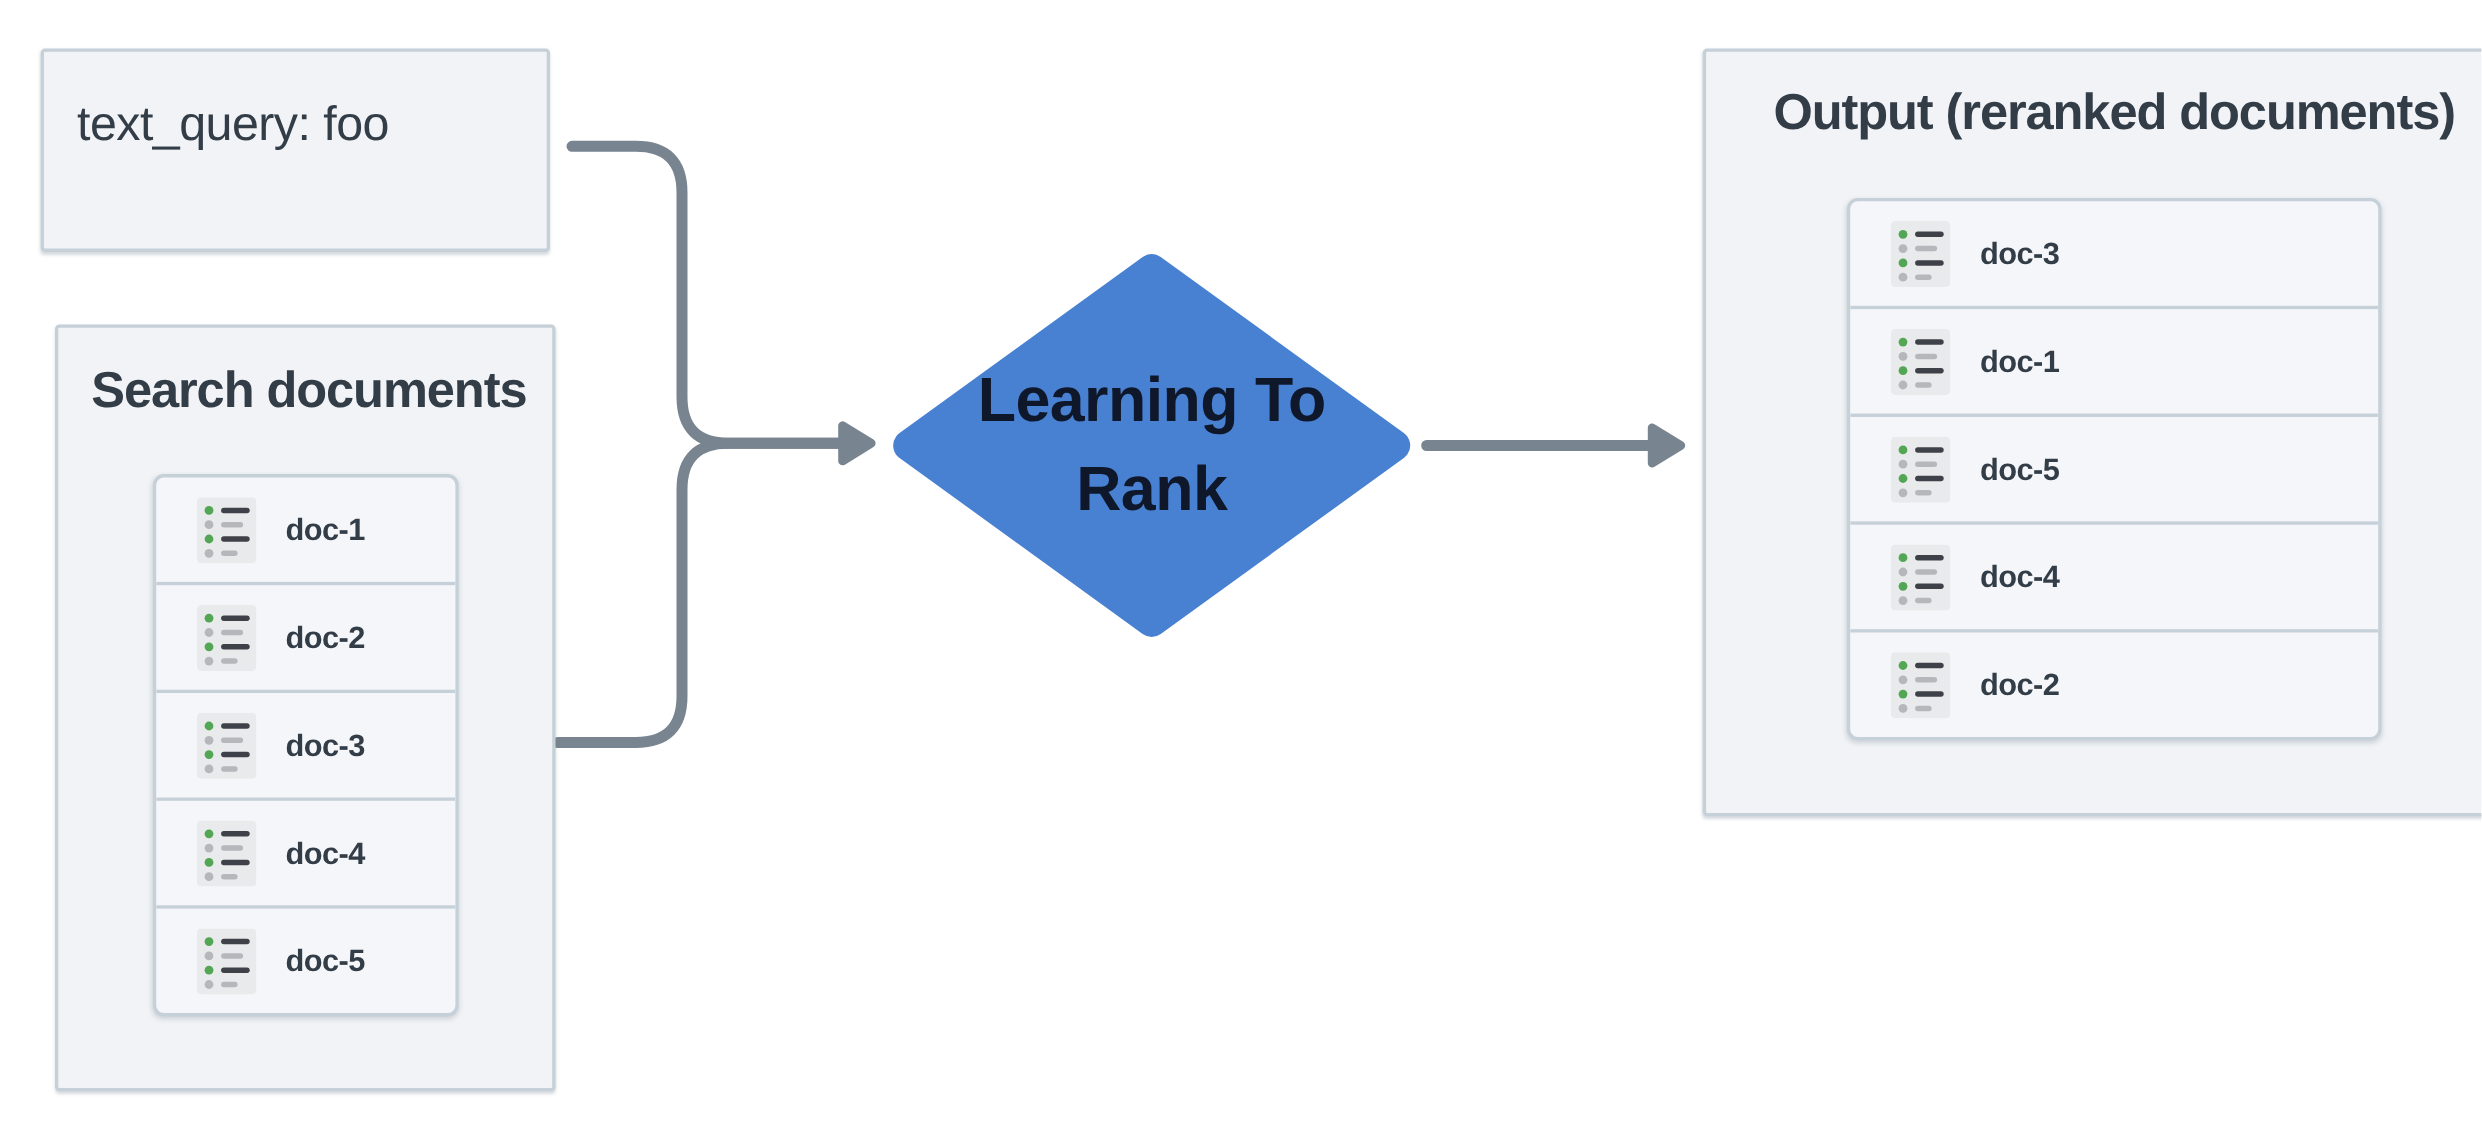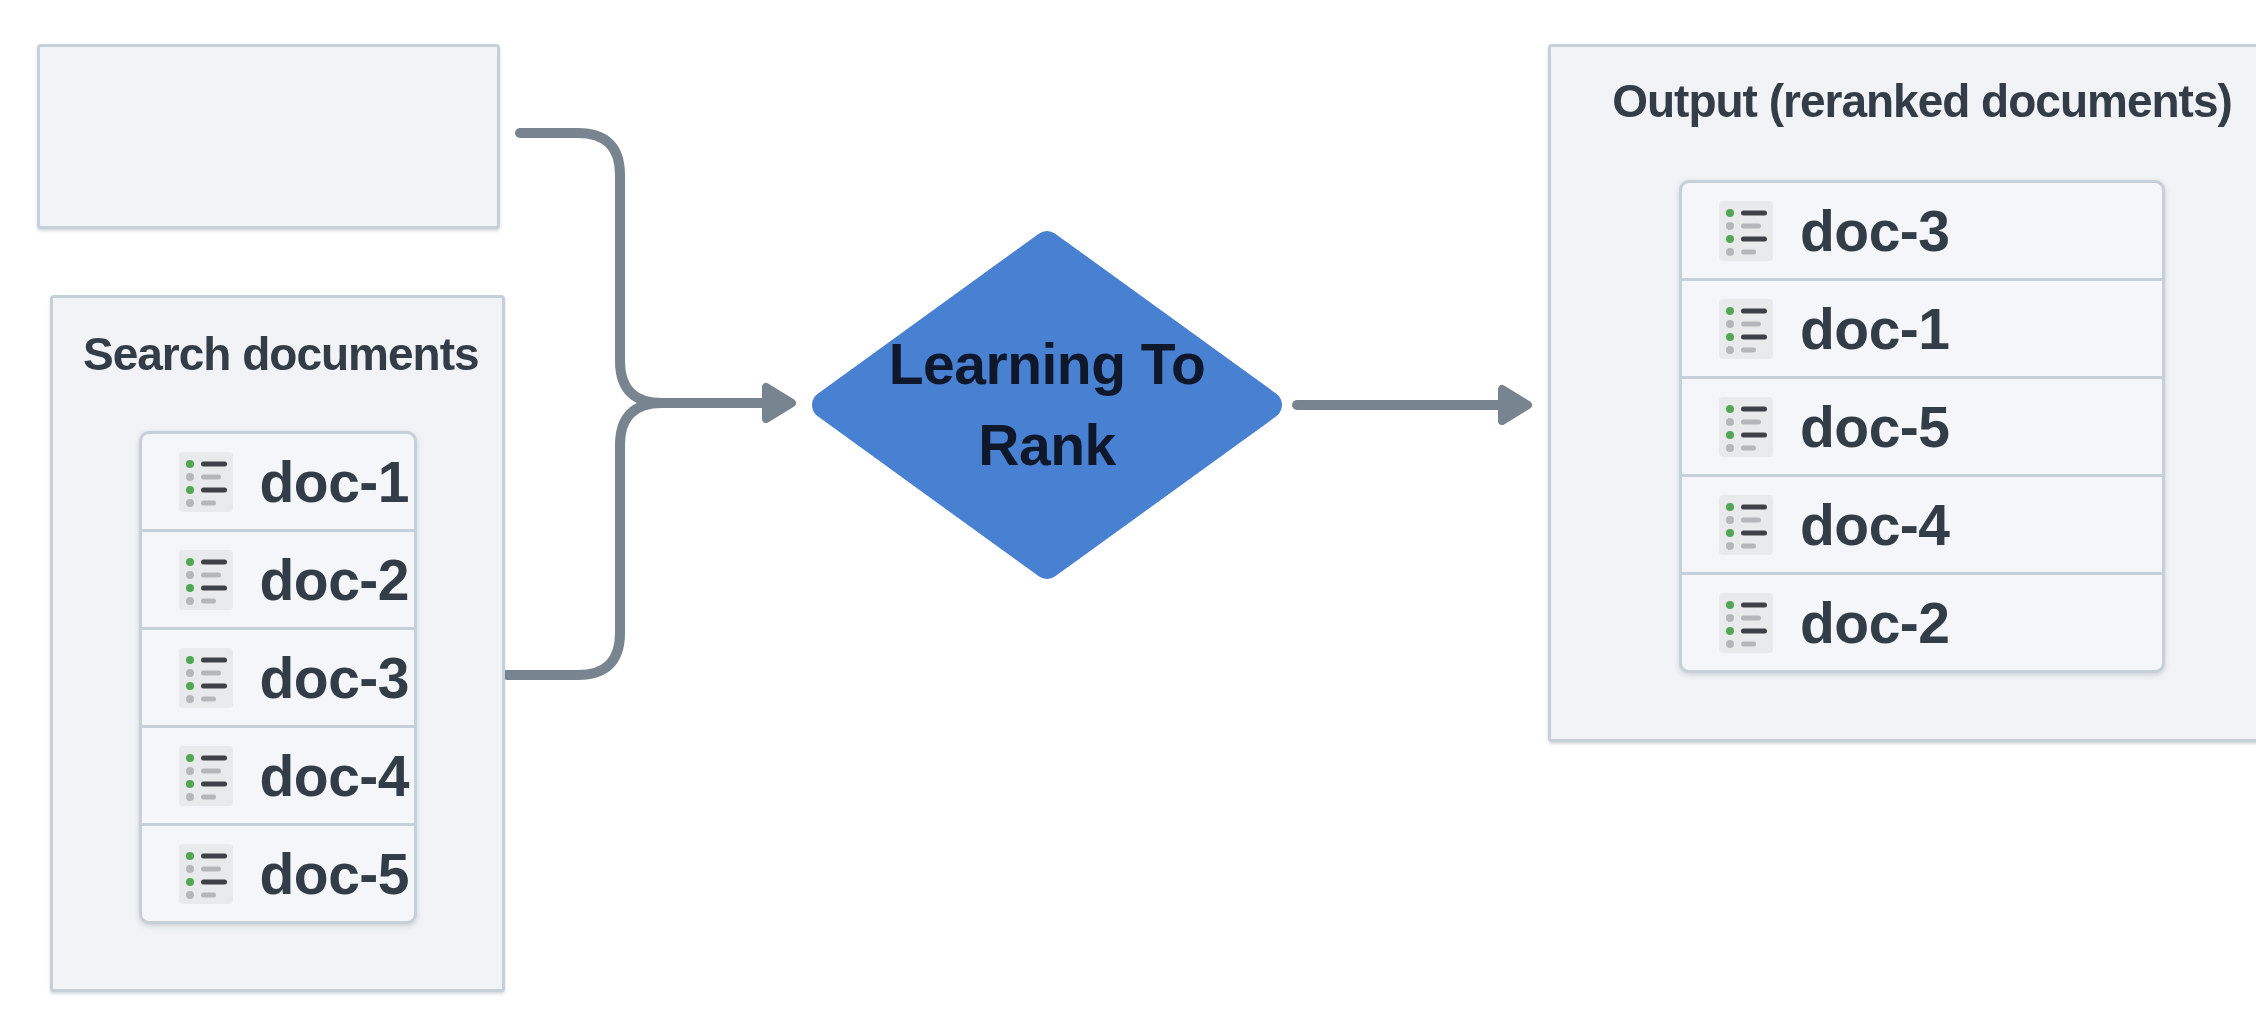--- a/index.html
+++ b/index.html
@@ -78,21 +78,21 @@
   .doc-item {
     height: 95px;
     display: flex;
     align-items: center;
     padding-left: 37px;
     border-bottom: 3px solid #c6d0d9;
   }
   .doc-item:last-child { border-bottom: none; }
   .doc-icon { flex: 0 0 auto; width: 54px; height: 60px; }
   .doc-label {
-    font-size: 57px;
+    font-size: 28px;
     font-weight: 700;
     color: #333d48;
     letter-spacing: -0.5px;
     margin-left: 27px;
     white-space: nowrap;
   }
   
   #diamond {
     position: absolute;
     left: 810px; top: 229px;
@@ -132,20 +132,21 @@
 
     <path d="M 507 675 H 578 Q 620 675 620 633 V 445 Q 620 403 662 403 H 764" fill="none" stroke="#78848f" stroke-width="10" stroke-linecap="round" stroke-linejoin="round"></path>
 
     <path d="M 766 387 L 766 419 L 792 403 Z" fill="#78848f" stroke="#78848f" stroke-width="8" stroke-linejoin="round"></path>
 
     <path d="M 1297 405 H 1500" fill="none" stroke="#78848f" stroke-width="10" stroke-linecap="round" stroke-linejoin="round"></path>
     <path d="M 1502 389 L 1502 421 L 1528 405 Z" fill="#78848f" stroke="#78848f" stroke-width="8" stroke-linejoin="round"></path>
   </svg>
 
   <div class="box" id="search-box">
+    <div class="box-text">text_query: foo</div>
   </div>
 
   <div class="box" id="input-box">
     <div class="box-title">Search documents</div>
     <div class="doc-list">
 
       <div class="doc-item">
         <svg class="doc-icon" viewBox="0 0 54 60" xmlns="http://www.w3.org/2000/svg">
             <rect x="0" y="0" width="54" height="60" rx="4" fill="#e9eaec"></rect>
             <circle cx="11" cy="12" r="4" fill="#53a653"></circle>

